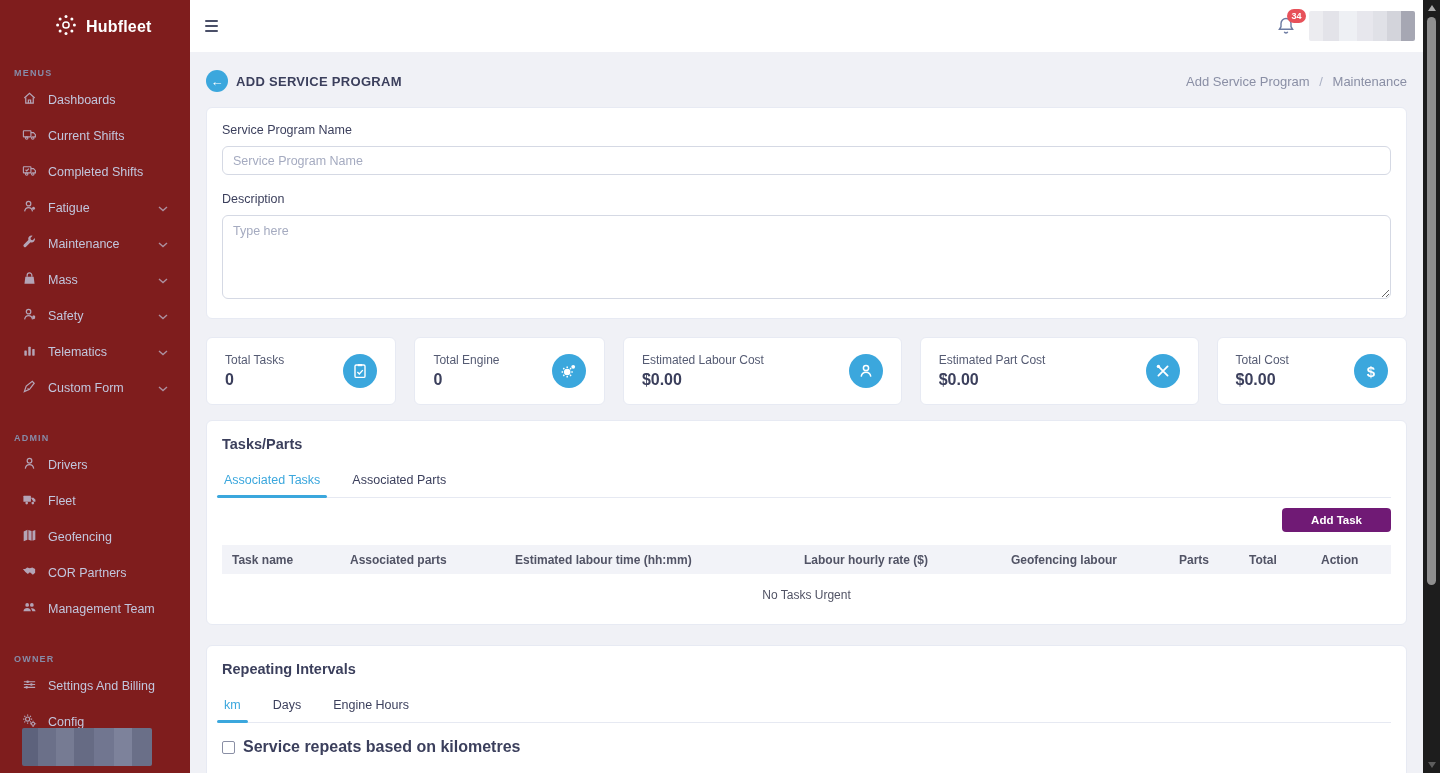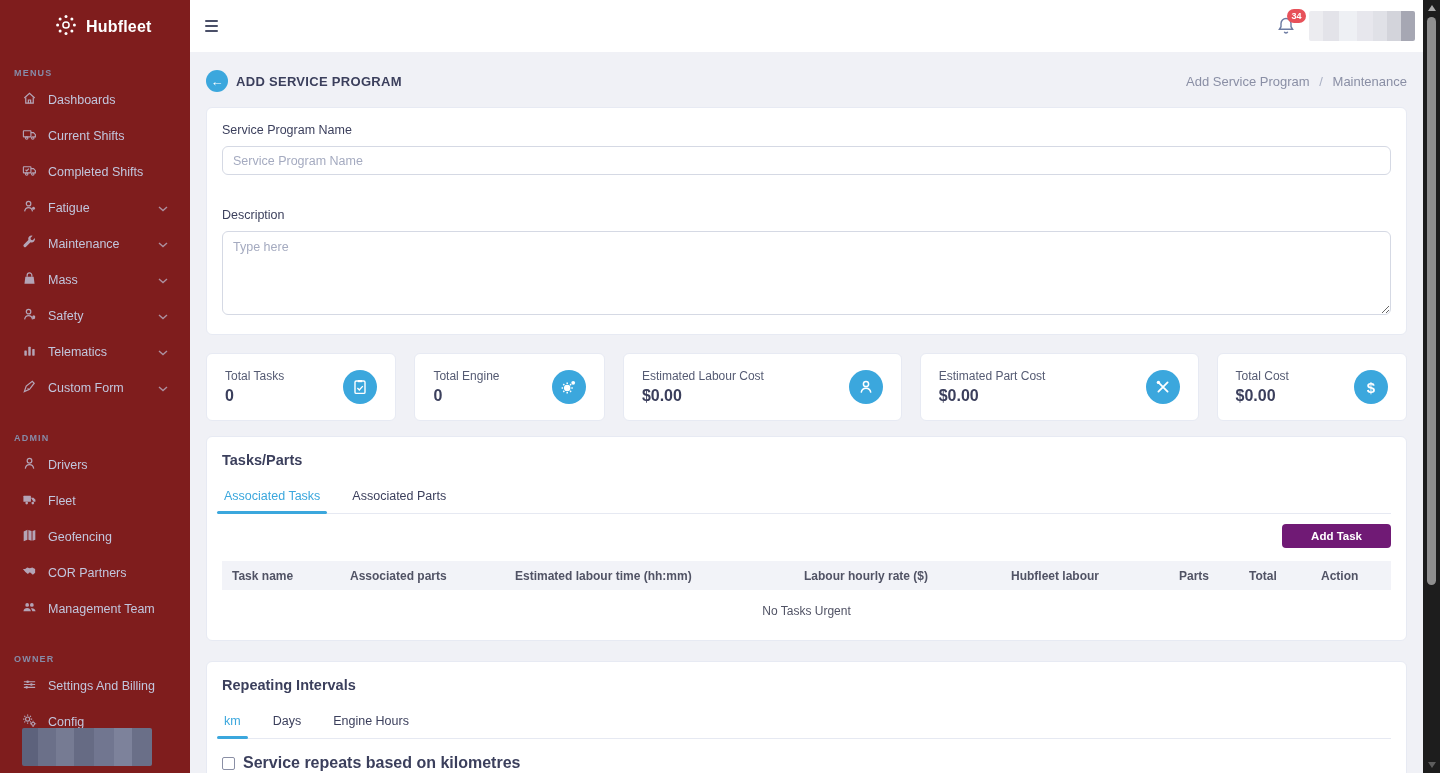--- a/index.html
+++ b/index.html
@@ -46,21 +46,21 @@
 
   .card { background:#fff; border-radius:6px; border:1px solid #e7eaf3; }
 
   .form-card { padding:15px; margin-bottom:18px; }
   .field-label { font-size:12.5px; color:#3b3f5c; margin-bottom:9px; }
   .text-input { width:100%; height:29px; border:1px solid #d5d9e4; border-radius:6px;
     padding:0 10px; font-size:12.5px; color:#3b3f5c; font-family:inherit; }
   .desc-area { width:100%; height:84px; border:1px solid #d5d9e4; border-radius:6px;
     padding:8px 10px; font-size:12.5px; color:#3b3f5c; font-family:inherit; }
   input::placeholder, textarea::placeholder { color:#a5abc0; }
-  .mt { margin-top:33px; }
+  .mt { margin-top:17px; }
 
   .stats-row { display:flex; gap:18px; margin-bottom:15px; }
   .stat-card { background:#fff; border-radius:6px; border:1px solid #e7eaf3; height:68px;
     display:flex; align-items:center; justify-content:space-between; padding:0 18px; flex:1;gap:36px; }
   .stat-card.wide { flex:1.58; }
   .stat-label { font-size:12px; color:#555b73; }
   .stat-value { font-size:16px; font-weight:bold; color:#3b3f5c; margin-top:4px; }
   .stat-icon { width:34px; height:34px; border-radius:50%; background:#3ba7dd; color:#fff;
     display:flex; align-items:center; justify-content:center; flex:0 0 34px; }
 
@@ -390,21 +390,21 @@
           <div class="tab">Associated Parts</div>
         </div>
         <div class="add-task-row">
           <button class="btn-primary">Add Task</button>
         </div>
         <div class="table-head">
           <div>Task name</div>
           <div>Associated parts</div>
           <div>Estimated labour time (hh:mm)</div>
           <div>Labour hourly rate ($)</div>
-          <div>Hubfleet labour</div>
+          <div>Geofencing labour</div>
           <div>Parts</div>
           <div>Total</div>
           <div>Action</div>
         </div>
         <div class="empty">No Tasks Urgent</div>
       </div>
 
       <div class="card intervals-card">
         <div class="card-title">Repeating Intervals</div>
         <div class="tabs">

